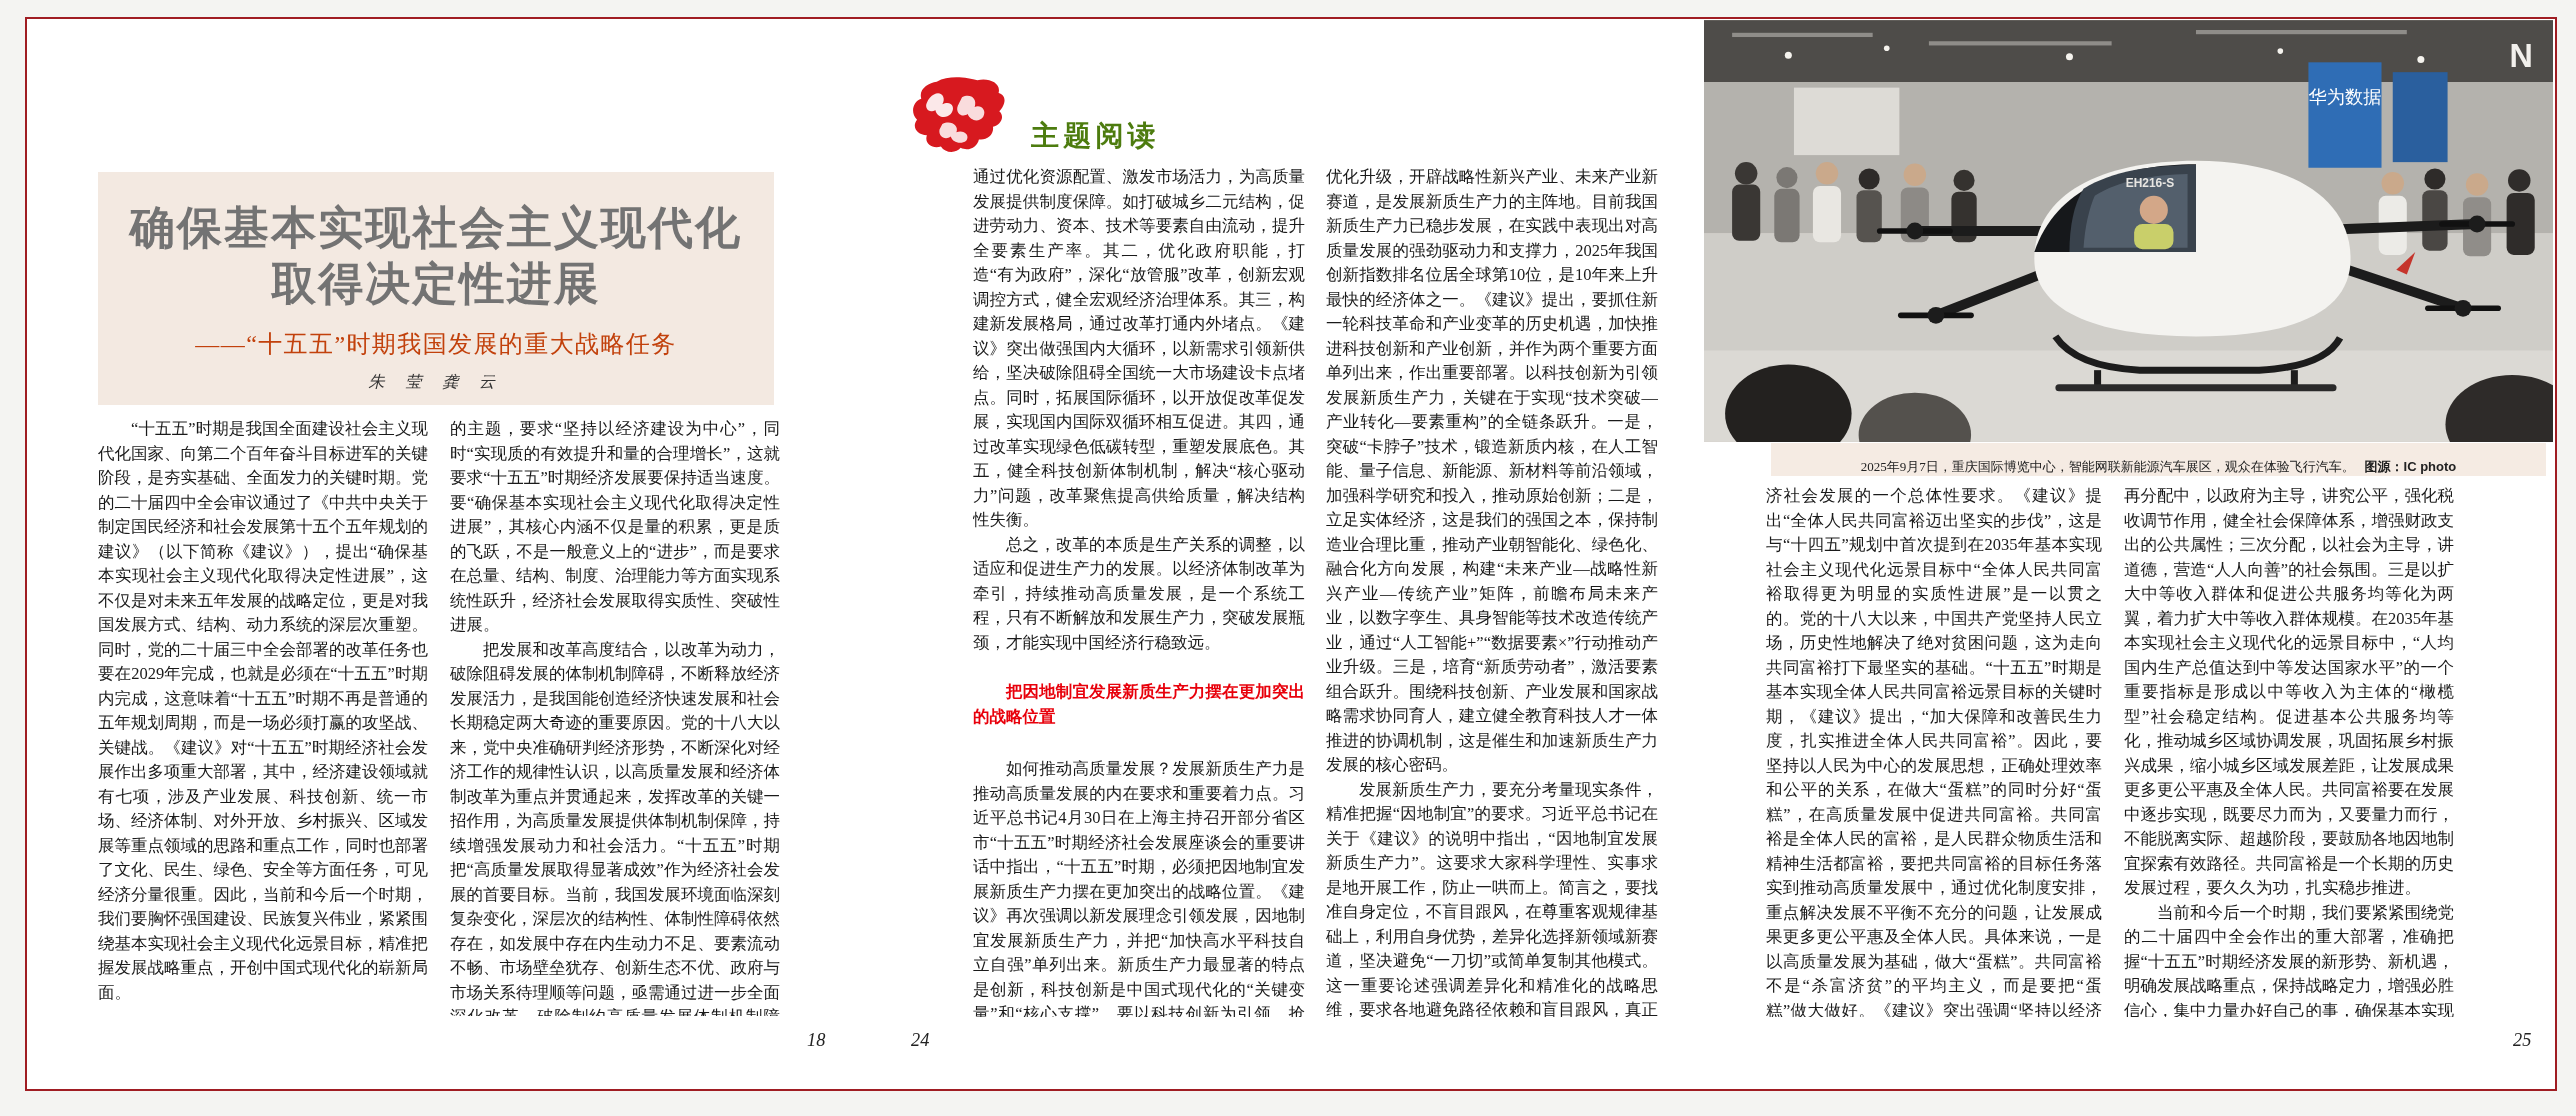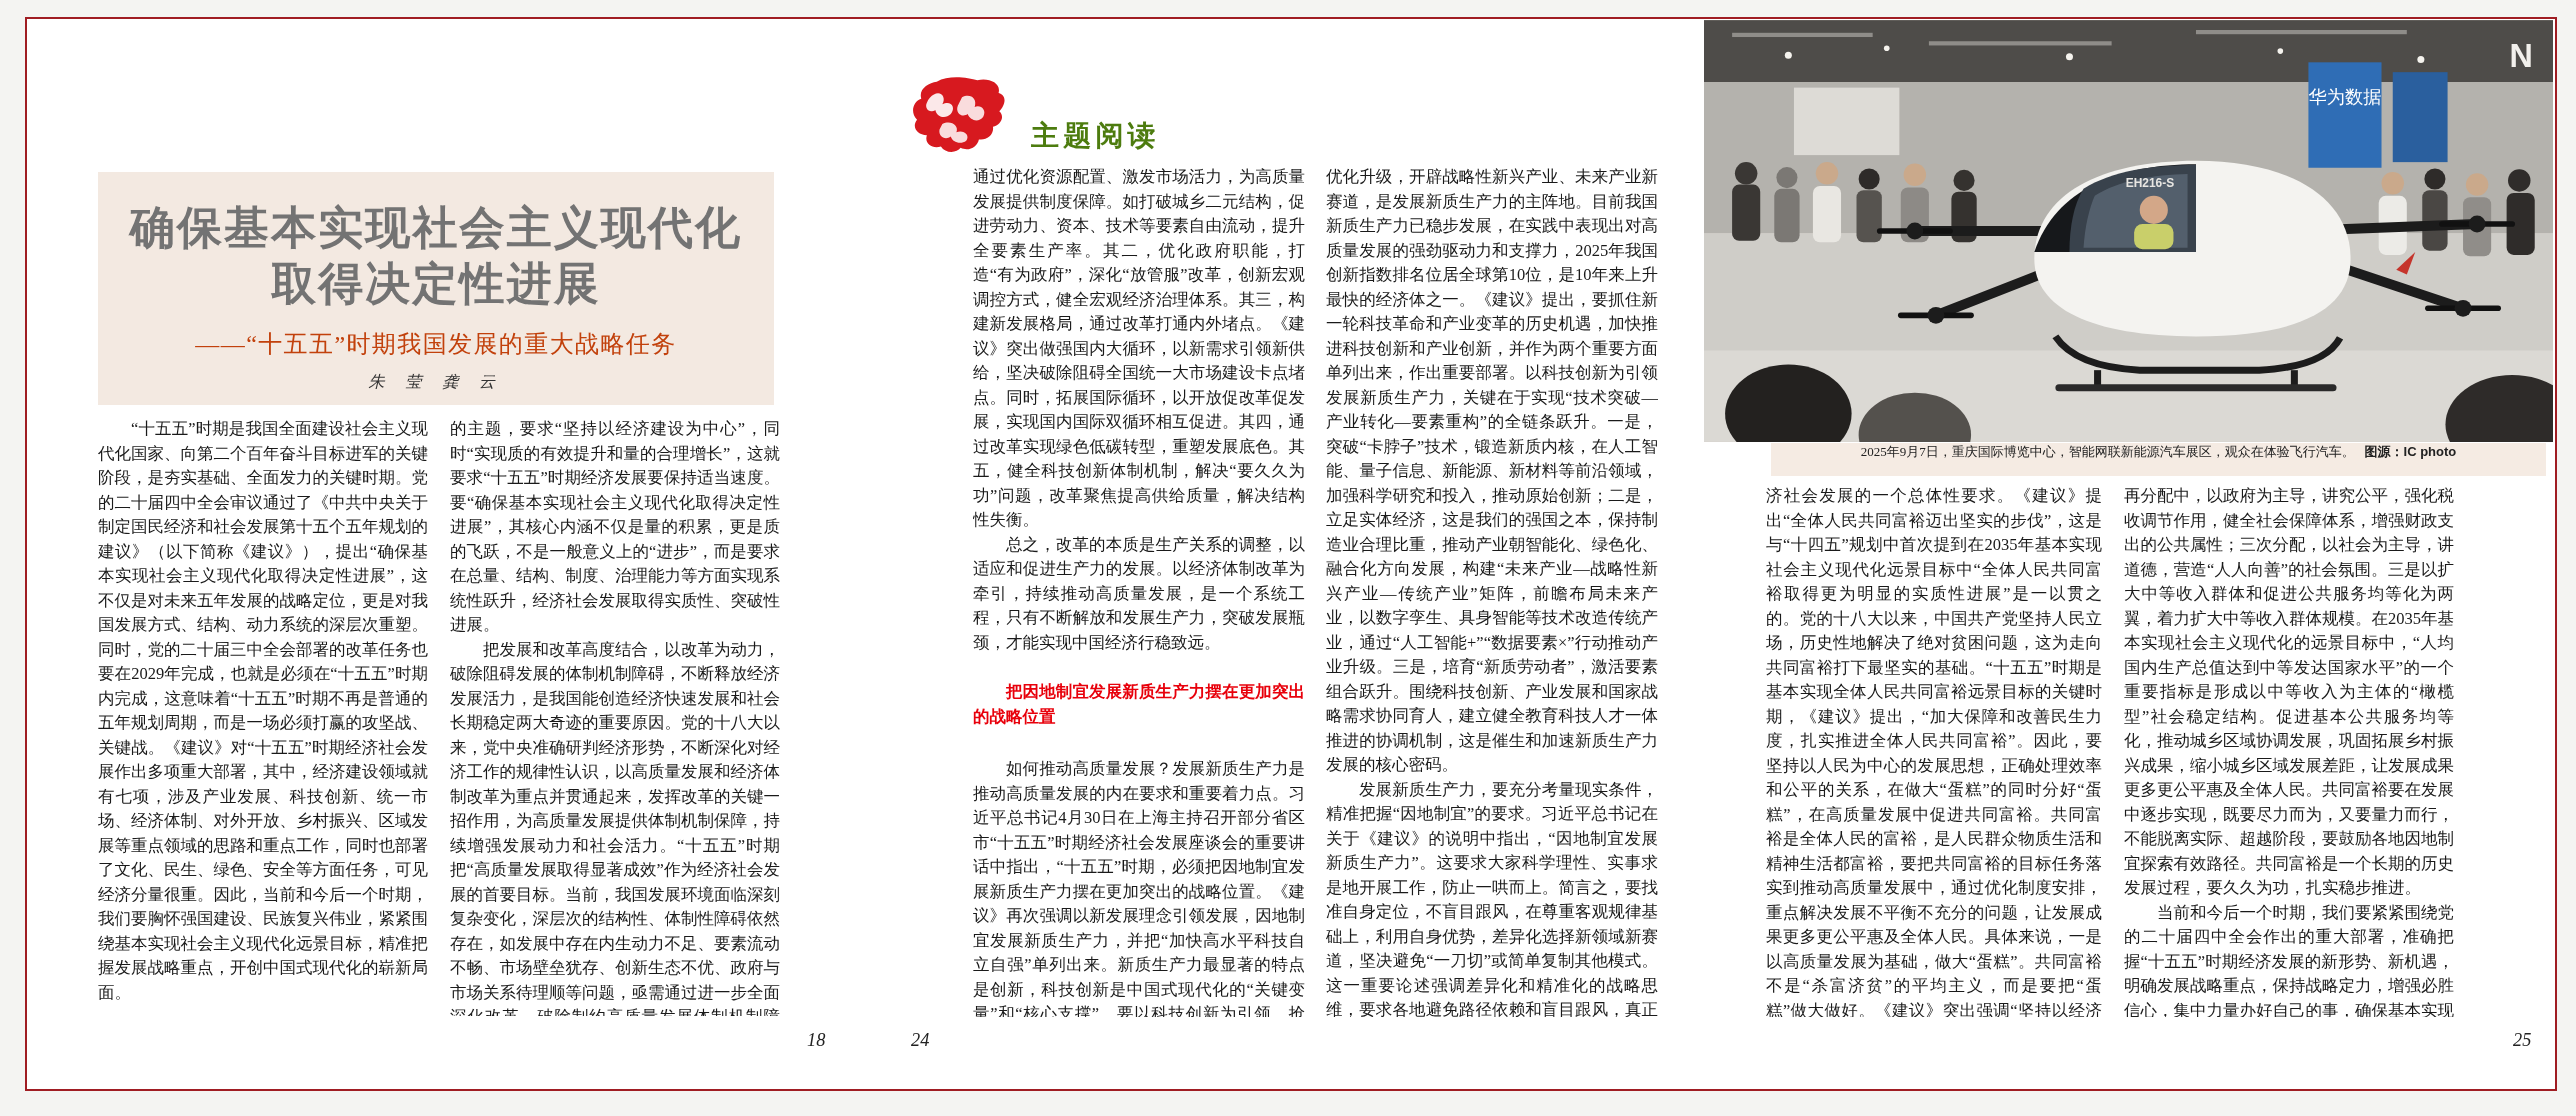--- a/index.html
+++ b/index.html
@@ -27,21 +27,21 @@
           color:#e8000b;text-indent:2em;font-family:"Liberation Sans","DejaVu Sans",sans-serif;}
   #col-1{left:98px; top:417px; height:599px;}
   #col-2{left:450px; top:417px; height:599px;}
   #col-3{left:973px;top:165px; height:852px;width:332px;}
   #col-4{left:1326px;top:165px; height:852px;width:332px;}
   #col-5{left:1766px;top:484px; height:533px;width:336px;}
   #col-6{left:2124px;top:484px; height:533px;}
   
   #photo{position:absolute;left:1704px;top:19.7px;width:849px;height:422px;overflow:hidden;background:#b9b7b2;}
   #caption-bar{position:absolute;left:1771px;top:443px;width:775px;height:33px;background:#f5ebe3;
-               display:flex;align-items:flex-start;justify-content:center;font-size:13px;color:#222;}
+               display:flex;align-items:flex-end;justify-content:center;font-size:13px;color:#222;}
   #caption-bar .credit{font-family:"Liberation Sans",sans-serif;font-weight:bold;margin-left:9.8px;}
   
   .pagenum{position:absolute;font-style:italic;font-size:18.3px;color:#222;}
   #pn23{left:807px;top:1030px;}
   #pn24{left:911px;top:1030px;}
   #pn25{left:2513px;top:1030px;}
 </style>
 </head>
 <body>
 
@@ -69,21 +69,21 @@
     <p>“十五五”时期是我国全面建设社会主义现代化国家、向第二个百年奋斗目标进军的关键阶段，是夯实基础、全面发力的关键时期。党的二十届四中全会审议通过了《中共中央关于制定国民经济和社会发展第十五个五年规划的建议》（以下简称《建议》），提出“确保基本实现社会主义现代化取得决定性进展”，这不仅是对未来五年发展的战略定位，更是对我国发展方式、结构、动力系统的深层次重塑。同时，党的二十届三中全会部署的改革任务也要在2029年完成，也就是必须在“十五五”时期内完成，这意味着“十五五”时期不再是普通的五年规划周期，而是一场必须打赢的攻坚战、关键战。《建议》对“十五五”时期经济社会发展作出多项重大部署，其中，经济建设领域就有七项，涉及产业发展、科技创新、统一市场、经济体制、对外开放、乡村振兴、区域发展等重点领域的思路和重点工作，同时也部署了文化、民生、绿色、安全等方面任务，可见经济分量很重。因此，当前和今后一个时期，我们要胸怀强国建设、民族复兴伟业，紧紧围绕基本实现社会主义现代化远景目标，精准把握发展战略重点，开创中国式现代化的崭新局面。</p>
 
   </div>
   <div class="col" id="col-2">
     <p class="cont">的主题，要求“坚持以经济建设为中心”，同时“实现质的有效提升和量的合理增长”，这就要求“十五五”时期经济发展要保持适当速度。要“确保基本实现社会主义现代化取得决定性进展”，其核心内涵不仅是量的积累，更是质的飞跃，不是一般意义上的“进步”，而是要求在总量、结构、制度、治理能力等方面实现系统性跃升，经济社会发展取得实质性、突破性进展。</p>
     <p>把发展和改革高度结合，以改革为动力，破除阻碍发展的体制机制障碍，不断释放经济发展活力，是我国能创造经济快速发展和社会长期稳定两大奇迹的重要原因。党的十八大以来，党中央准确研判经济形势，不断深化对经济工作的规律性认识，以高质量发展和经济体制改革为重点并贯通起来，发挥改革的关键一招作用，为高质量发展提供体制机制保障，持续增强发展动力和社会活力。“十五五”时期把“高质量发展取得显著成效”作为经济社会发展的首要目标。当前，我国发展环境面临深刻复杂变化，深层次的结构性、体制性障碍依然存在，如发展中存在内生动力不足、要素流动不畅、市场壁垒犹存、创新生态不优、政府与市场关系待理顺等问题，亟需通过进一步全面深化改革，破除制约高质量发展体制机制障碍。</p>
 
   </div>
 
   <div class="col" id="col-3">
-    <p class="cont">通过优化资源配置、激发市场活力，为高质量发展提供制度保障。如打破城乡二元结构，促进劳动力、资本、技术等要素自由流动，提升全要素生产率。其二，优化政府职能，打造“有为政府”，深化“放管服”改革，创新宏观调控方式，健全宏观经济治理体系。其三，构建新发展格局，通过改革打通内外堵点。《建议》突出做强国内大循环，以新需求引领新供给，坚决破除阻碍全国统一大市场建设卡点堵点。同时，拓展国际循环，以开放促改革促发展，实现国内国际双循环相互促进。其四，通过改革实现绿色低碳转型，重塑发展底色。其五，健全科技创新体制机制，解决“要久久为功”问题，改革聚焦提高供给质量，解决结构性失衡。</p>
+    <p class="cont">通过优化资源配置、激发市场活力，为高质量发展提供制度保障。如打破城乡二元结构，促进劳动力、资本、技术等要素自由流动，提升全要素生产率。其二，优化政府职能，打造“有为政府”，深化“放管服”改革，创新宏观调控方式，健全宏观经济治理体系。其三，构建新发展格局，通过改革打通内外堵点。《建议》突出做强国内大循环，以新需求引领新供给，坚决破除阻碍全国统一大市场建设卡点堵点。同时，拓展国际循环，以开放促改革促发展，实现国内国际双循环相互促进。其四，通过改革实现绿色低碳转型，重塑发展底色。其五，健全科技创新体制机制，解决“核心驱动力”问题，改革聚焦提高供给质量，解决结构性失衡。</p>
     <p>总之，改革的本质是生产关系的调整，以适应和促进生产力的发展。以经济体制改革为牵引，持续推动高质量发展，是一个系统工程，只有不断解放和发展生产力，突破发展瓶颈，才能实现中国经济行稳致远。</p>
     <h3>把因地制宜发展新质生产力摆在更加突出的战略位置</h3>
     <p>如何推动高质量发展？发展新质生产力是推动高质量发展的内在要求和重要着力点。习近平总书记4月30日在上海主持召开部分省区市“十五五”时期经济社会发展座谈会的重要讲话中指出，“十五五”时期，必须把因地制宜发展新质生产力摆在更加突出的战略位置。《建议》再次强调以新发展理念引领发展，因地制宜发展新质生产力，并把“加快高水平科技自立自强”单列出来。新质生产力最显著的特点是创新，科技创新是中国式现代化的“关键变量”和“核心支撑”。要以科技创新为引领，抢占科技发展制高点，以实体经济为根基，构建以先进制造业为骨干的现代化产业体系。因地制宜发展新质生产力，本质是立足区域比较优势，以科技创新为核心，通过产业升级、协同创新和制度变革，实现差异化、可持续的高质量发展。</p>
 
   </div>
   <div class="col" id="col-4">
     <p class="cont">优化升级，开辟战略性新兴产业、未来产业新赛道，是发展新质生产力的主阵地。目前我国新质生产力已稳步发展，在实践中表现出对高质量发展的强劲驱动力和支撑力，2025年我国创新指数排名位居全球第10位，是10年来上升最快的经济体之一。《建议》提出，要抓住新一轮科技革命和产业变革的历史机遇，加快推进科技创新和产业创新，并作为两个重要方面单列出来，作出重要部署。以科技创新为引领发展新质生产力，关键在于实现“技术突破—产业转化—要素重构”的全链条跃升。一是，突破“卡脖子”技术，锻造新质内核，在人工智能、量子信息、新能源、新材料等前沿领域，加强科学研究和投入，推动原始创新；二是，立足实体经济，这是我们的强国之本，保持制造业合理比重，推动产业朝智能化、绿色化、融合化方向发展，构建“未来产业—战略性新兴产业—传统产业”矩阵，前瞻布局未来产业，以数字孪生、具身智能等技术改造传统产业，通过“人工智能+”“数据要素×”行动推动产业升级。三是，培育“新质劳动者”，激活要素组合跃升。围绕科技创新、产业发展和国家战略需求协同育人，建立健全教育科技人才一体推进的协调机制，这是催生和加速新质生产力发展的核心密码。</p>
     <p>发展新质生产力，要充分考量现实条件，精准把握“因地制宜”的要求。习近平总书记在关于《建议》的说明中指出，“因地制宜发展新质生产力”。这要求大家科学理性、实事求是地开展工作，防止一哄而上。简言之，要找准自身定位，不盲目跟风，在尊重客观规律基础上，利用自身优势，差异化选择新领域新赛道，坚决避免“一刀切”或简单复制其他模式。这一重要论述强调差异化和精准化的战略思维，要求各地避免路径依赖和盲目跟风，真正找到一条属于本地、不可复制的独特高质量发展之路。因此，习近平总书记特别强调“发展新质生产力需要具备一定禀赋条件，要充分考虑现实可行性”。要科学合理有效地选择新产业、新模式、新动能发展。</p>
 
   </div>

